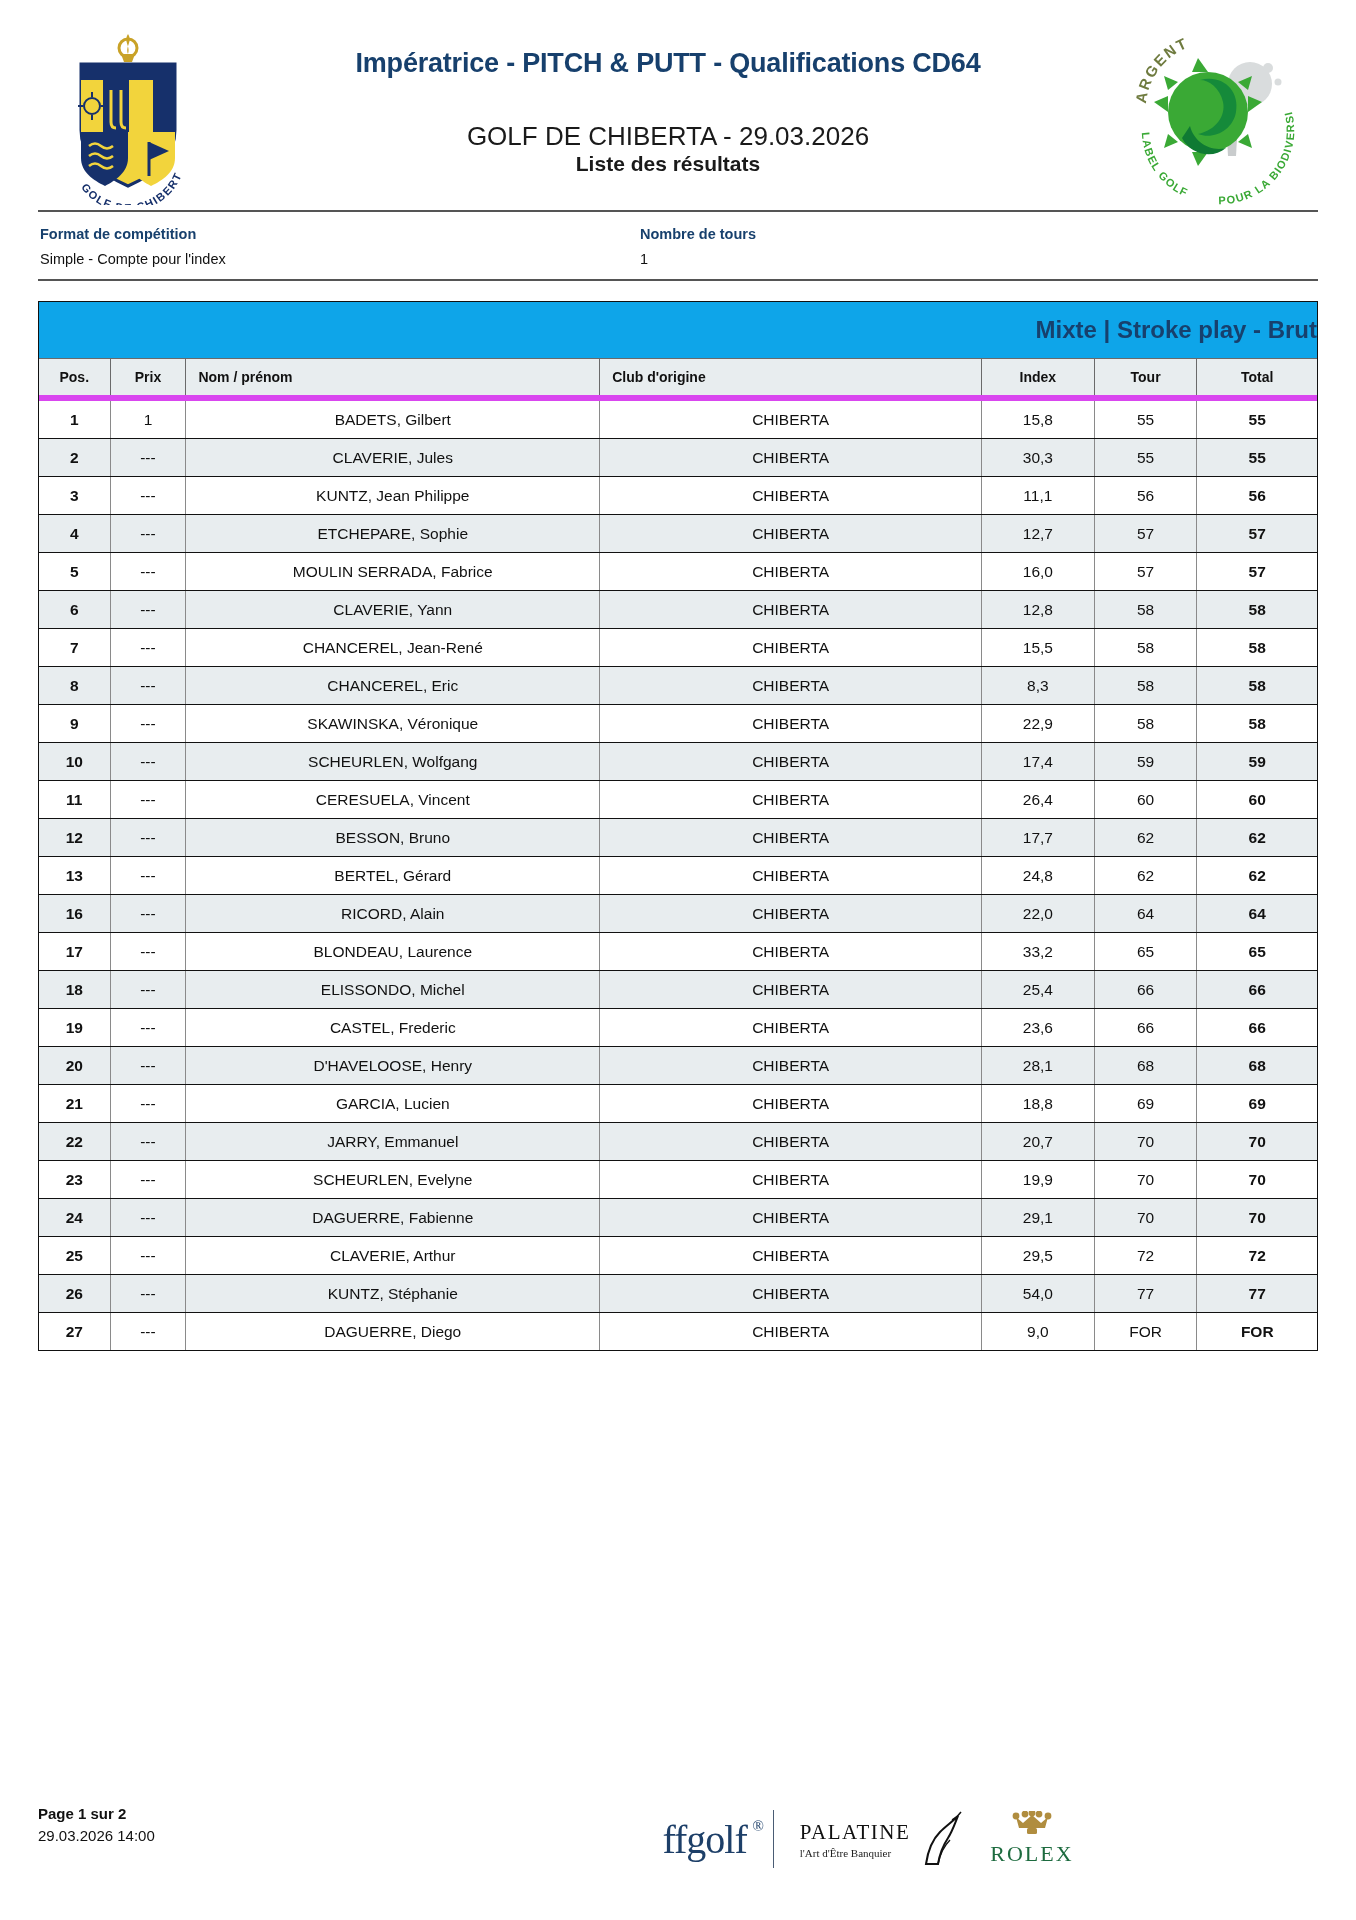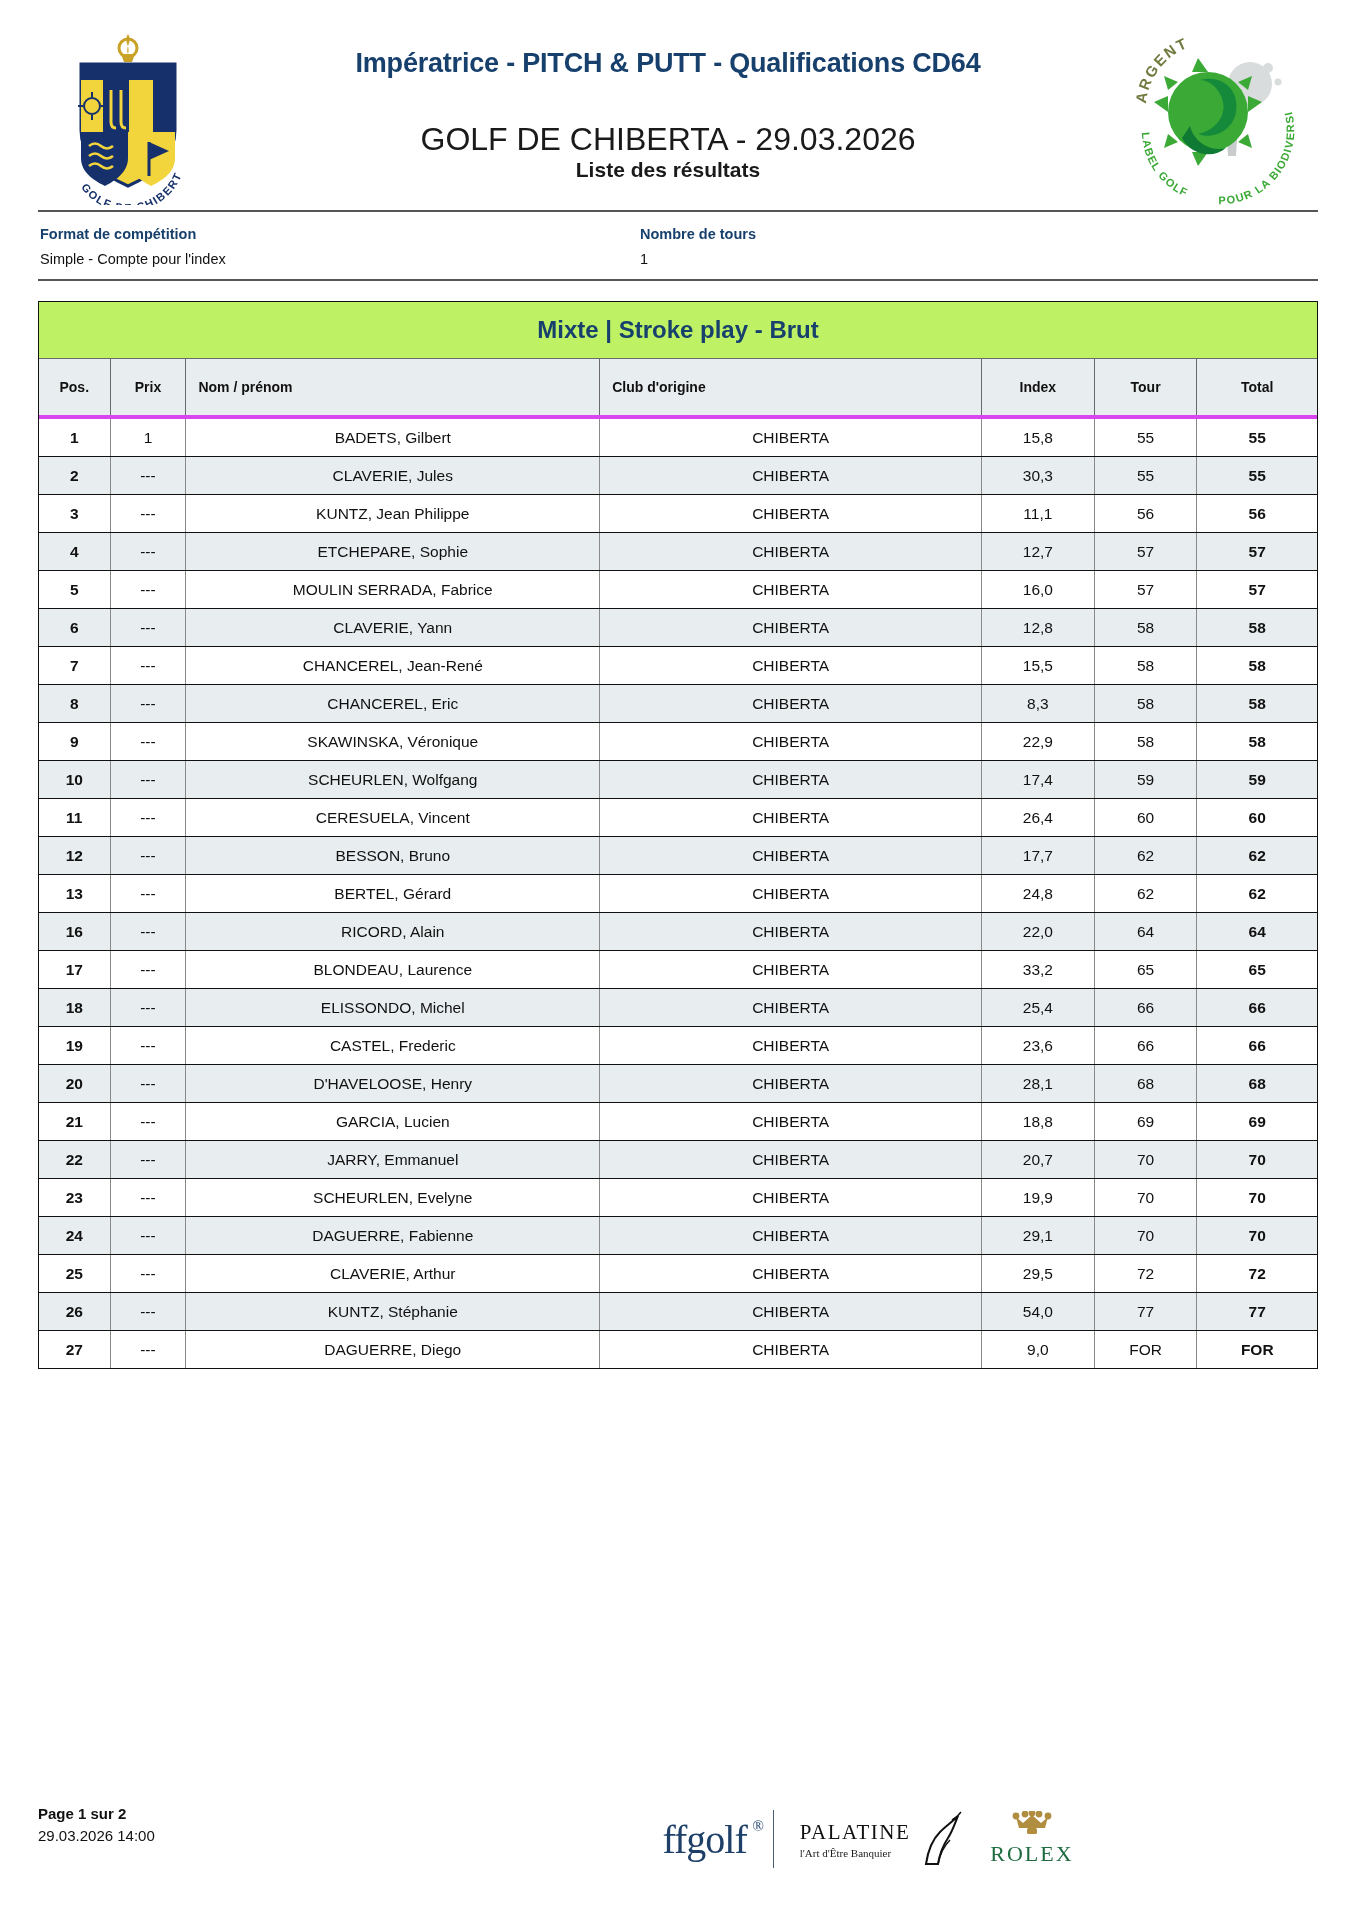--- a/index.html
+++ b/index.html
@@ -50,21 +50,21 @@
     padding-top: 28px;
   }
   .title-main {
     color: #17406d;
     font-size: 27px;
     font-weight: bold;
     letter-spacing: -0.2px;
   }
   .title-sub {
     color: #1a1a1a;
-    font-size: 32px;
+    font-size: 26px;
     font-weight: normal;
     margin-top: 42px;
   }
   .title-list {
     color: #1a1a1a;
     font-size: 21px;
     font-weight: bold;
   }
 
   
@@ -89,41 +89,41 @@
     font-weight: normal;
   }
 
   
   .table-wrap {
     margin-top: 20px;
     border: 1px solid #111;
     border-bottom: 1px solid #111;
   }
   .table-caption {
-    text-align: center;
+    text-align: right;
     color: #17406d;
     font-size: 24px;
     font-weight: bold;
     padding: 14px 0 14px 0;
-    background: #bef264;
+    background: #0ea5e9;
   }
   table.results {
     width: 100%;
     border-collapse: collapse;
     font-size: 15.5px;
   }
   table.results thead th {
     background: #e8edef;
     border-top: 1px solid #6a6a6a;
-    border-bottom: 4px solid #d946ef;
+    border-bottom: 6px solid #d946ef;
     border-left: 1px solid #6a6a6a;
     font-size: 14px;
     font-weight: bold;
     color: #111;
-    padding: 20px 8px;
+    padding: 10px 8px;
     text-align: center;
     white-space: nowrap;
   }
   table.results thead th:first-child { border-left: none; }
   table.results thead th.left { text-align: left; padding-left: 12px; }
 
   table.results tbody td {
     border-left: 1px solid #8a8a8a;
     border-bottom: 1px solid #111;
     padding: 9px 8px;

